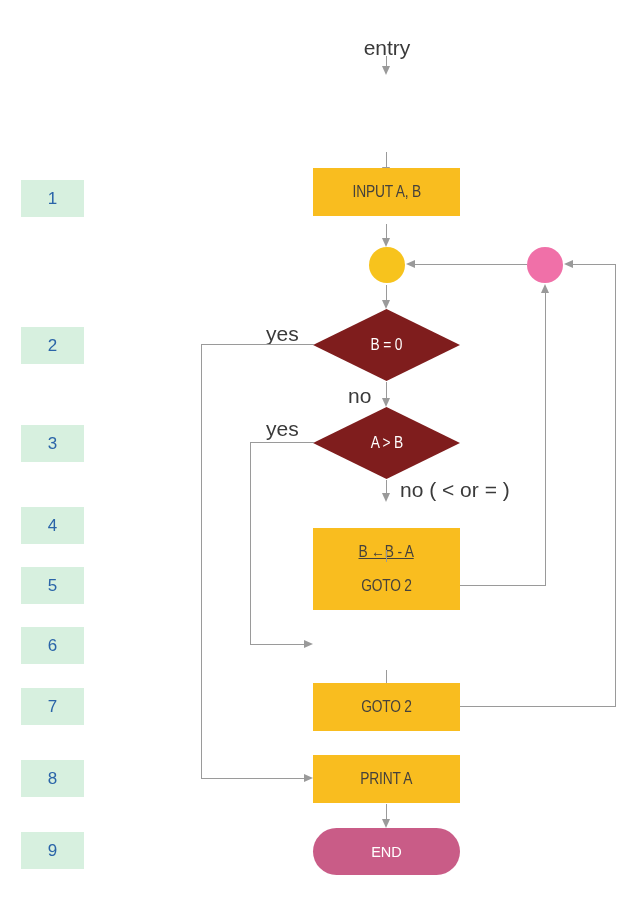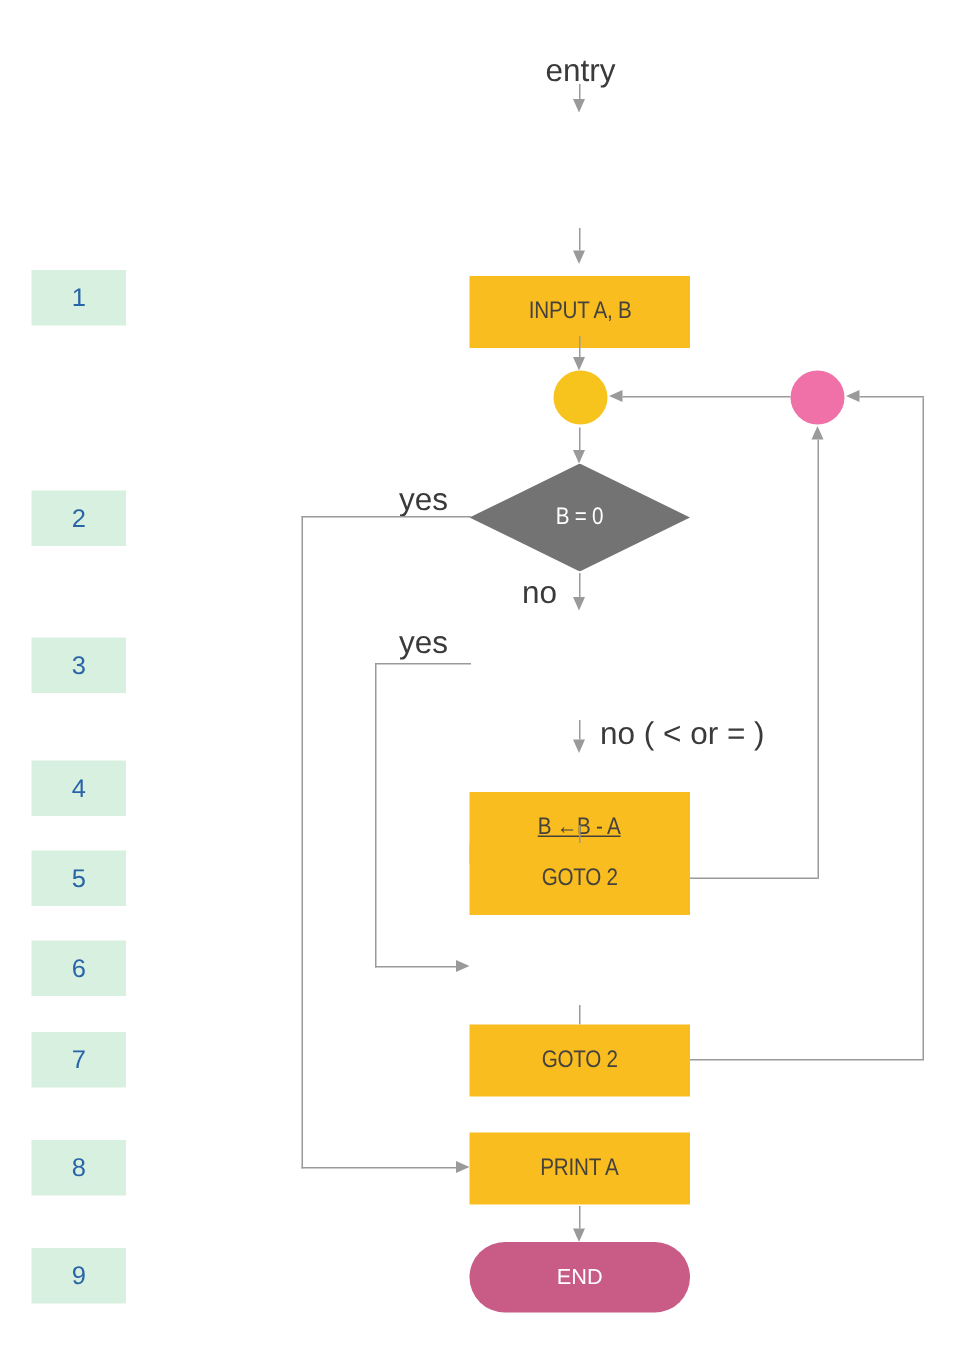--- a/index.html
+++ b/index.html
@@ -15,21 +15,21 @@
   .ah { position:absolute; width:0; height:0; }
   .ah.down  { border-left:4px solid transparent; border-right:4px solid transparent; border-top:9px solid #9A9A9A; }
   .ah.up    { border-left:4px solid transparent; border-right:4px solid transparent; border-bottom:9px solid #9A9A9A; }
   .ah.left  { border-top:4px solid transparent; border-bottom:4px solid transparent; border-right:9px solid #9A9A9A; }
   .ah.right { border-top:4px solid transparent; border-bottom:4px solid transparent; border-left:9px solid #9A9A9A; }
   
   .node { position:absolute; display:flex; align-items:center; justify-content:center; }
   .process { left:313px; width:147px; height:48px; background:#F9BD1F; color:#45413C; font-size:16px; }
   .txtn { display:inline-block; transform:scaleX(0.86); letter-spacing:-0.2px; white-space:nowrap; }
   .diamond {
-    left:313px; width:147px; height:72px; background:#737373; color:#ffffff; font-size:16px;
+    left:313px; width:147px; height:72px; background:#7f1d1d; color:#ffffff; font-size:16px;
     clip-path:polygon(50% 0, 100% 50%, 50% 100%, 0 50%);
   }
   .start {
     left:228px; top:75px; width:310px; height:75px; background:#ACA1B3; border-radius:38px;
     color:#ffffff; font-size:13.5px; line-height:1.3; text-align:center;
     padding:0 24px; box-sizing:border-box;
   }
   .endnode { left:313px; top:828px; width:147px; height:47px; background:#C95C87; border-radius:24px; color:#ffffff; font-size:14.5px; }
   .circle { position:absolute; width:36px; height:36px; border-radius:50%; }
   .c-main { left:369px; top:247px; background:#F7C31D; }
@@ -50,21 +50,21 @@
 
   <div class="elabel center" style="left:347px; top:36px; width:80px;">entry</div>
 
   <div class="vline" style="left:386px; top:56px; height:10px;"></div>
   <div class="ah down" style="left:382px; top:66px;"></div>
 
 
   <div class="vline" style="left:386px; top:152px; height:15px;"></div>
   <div class="ah down" style="left:382px; top:167px;"></div>
 
-  <div class="node process" style="top:184px;">
+  <div class="node process" style="top:168px;">
     <span class="txtn">INPUT A, B</span>
   </div>
 
   <div class="vline" style="left:386px; top:224px; height:14px;"></div>
   <div class="ah down" style="left:382px; top:238px;"></div>
 
   <div class="circle c-main"></div>
   <div class="circle c-loop"></div>
 
   <div class="hline" style="left:415px; top:264px; width:112px;"></div>
@@ -89,20 +89,23 @@
   <div class="elabel" style="left:266px; top:322px;">yes</div>
   <div class="hline" style="left:201px; top:344px; width:113px;"></div>
   <div class="vline" style="left:201px; top:344px; height:435px;"></div>
   <div class="hline" style="left:201px; top:778px; width:103px;"></div>
   <div class="ah right" style="left:304px; top:774px;"></div>
 
   <div class="elabel" style="left:348px; top:384px;">no</div>
   <div class="vline" style="left:386px; top:382px; height:16px;"></div>
   <div class="ah down" style="left:382px; top:398px;"></div>
 
+  <div class="node diamond" style="top:407px;">
+    <span class="txtn">A &gt; B</span>
+  </div>
 
   <div class="elabel" style="left:266px; top:417px;">yes</div>
   <div class="hline" style="left:250px; top:442px; width:64px;"></div>
   <div class="vline" style="left:250px; top:442px; height:203px;"></div>
   <div class="hline" style="left:250px; top:644px; width:54px;"></div>
   <div class="ah right" style="left:304px; top:640px;"></div>
 
   <div class="elabel" style="left:400px; top:478px;">no ( &lt; or = )</div>
   <div class="vline" style="left:386px; top:480px; height:13px;"></div>
   <div class="ah down" style="left:382px; top:493px;"></div>

